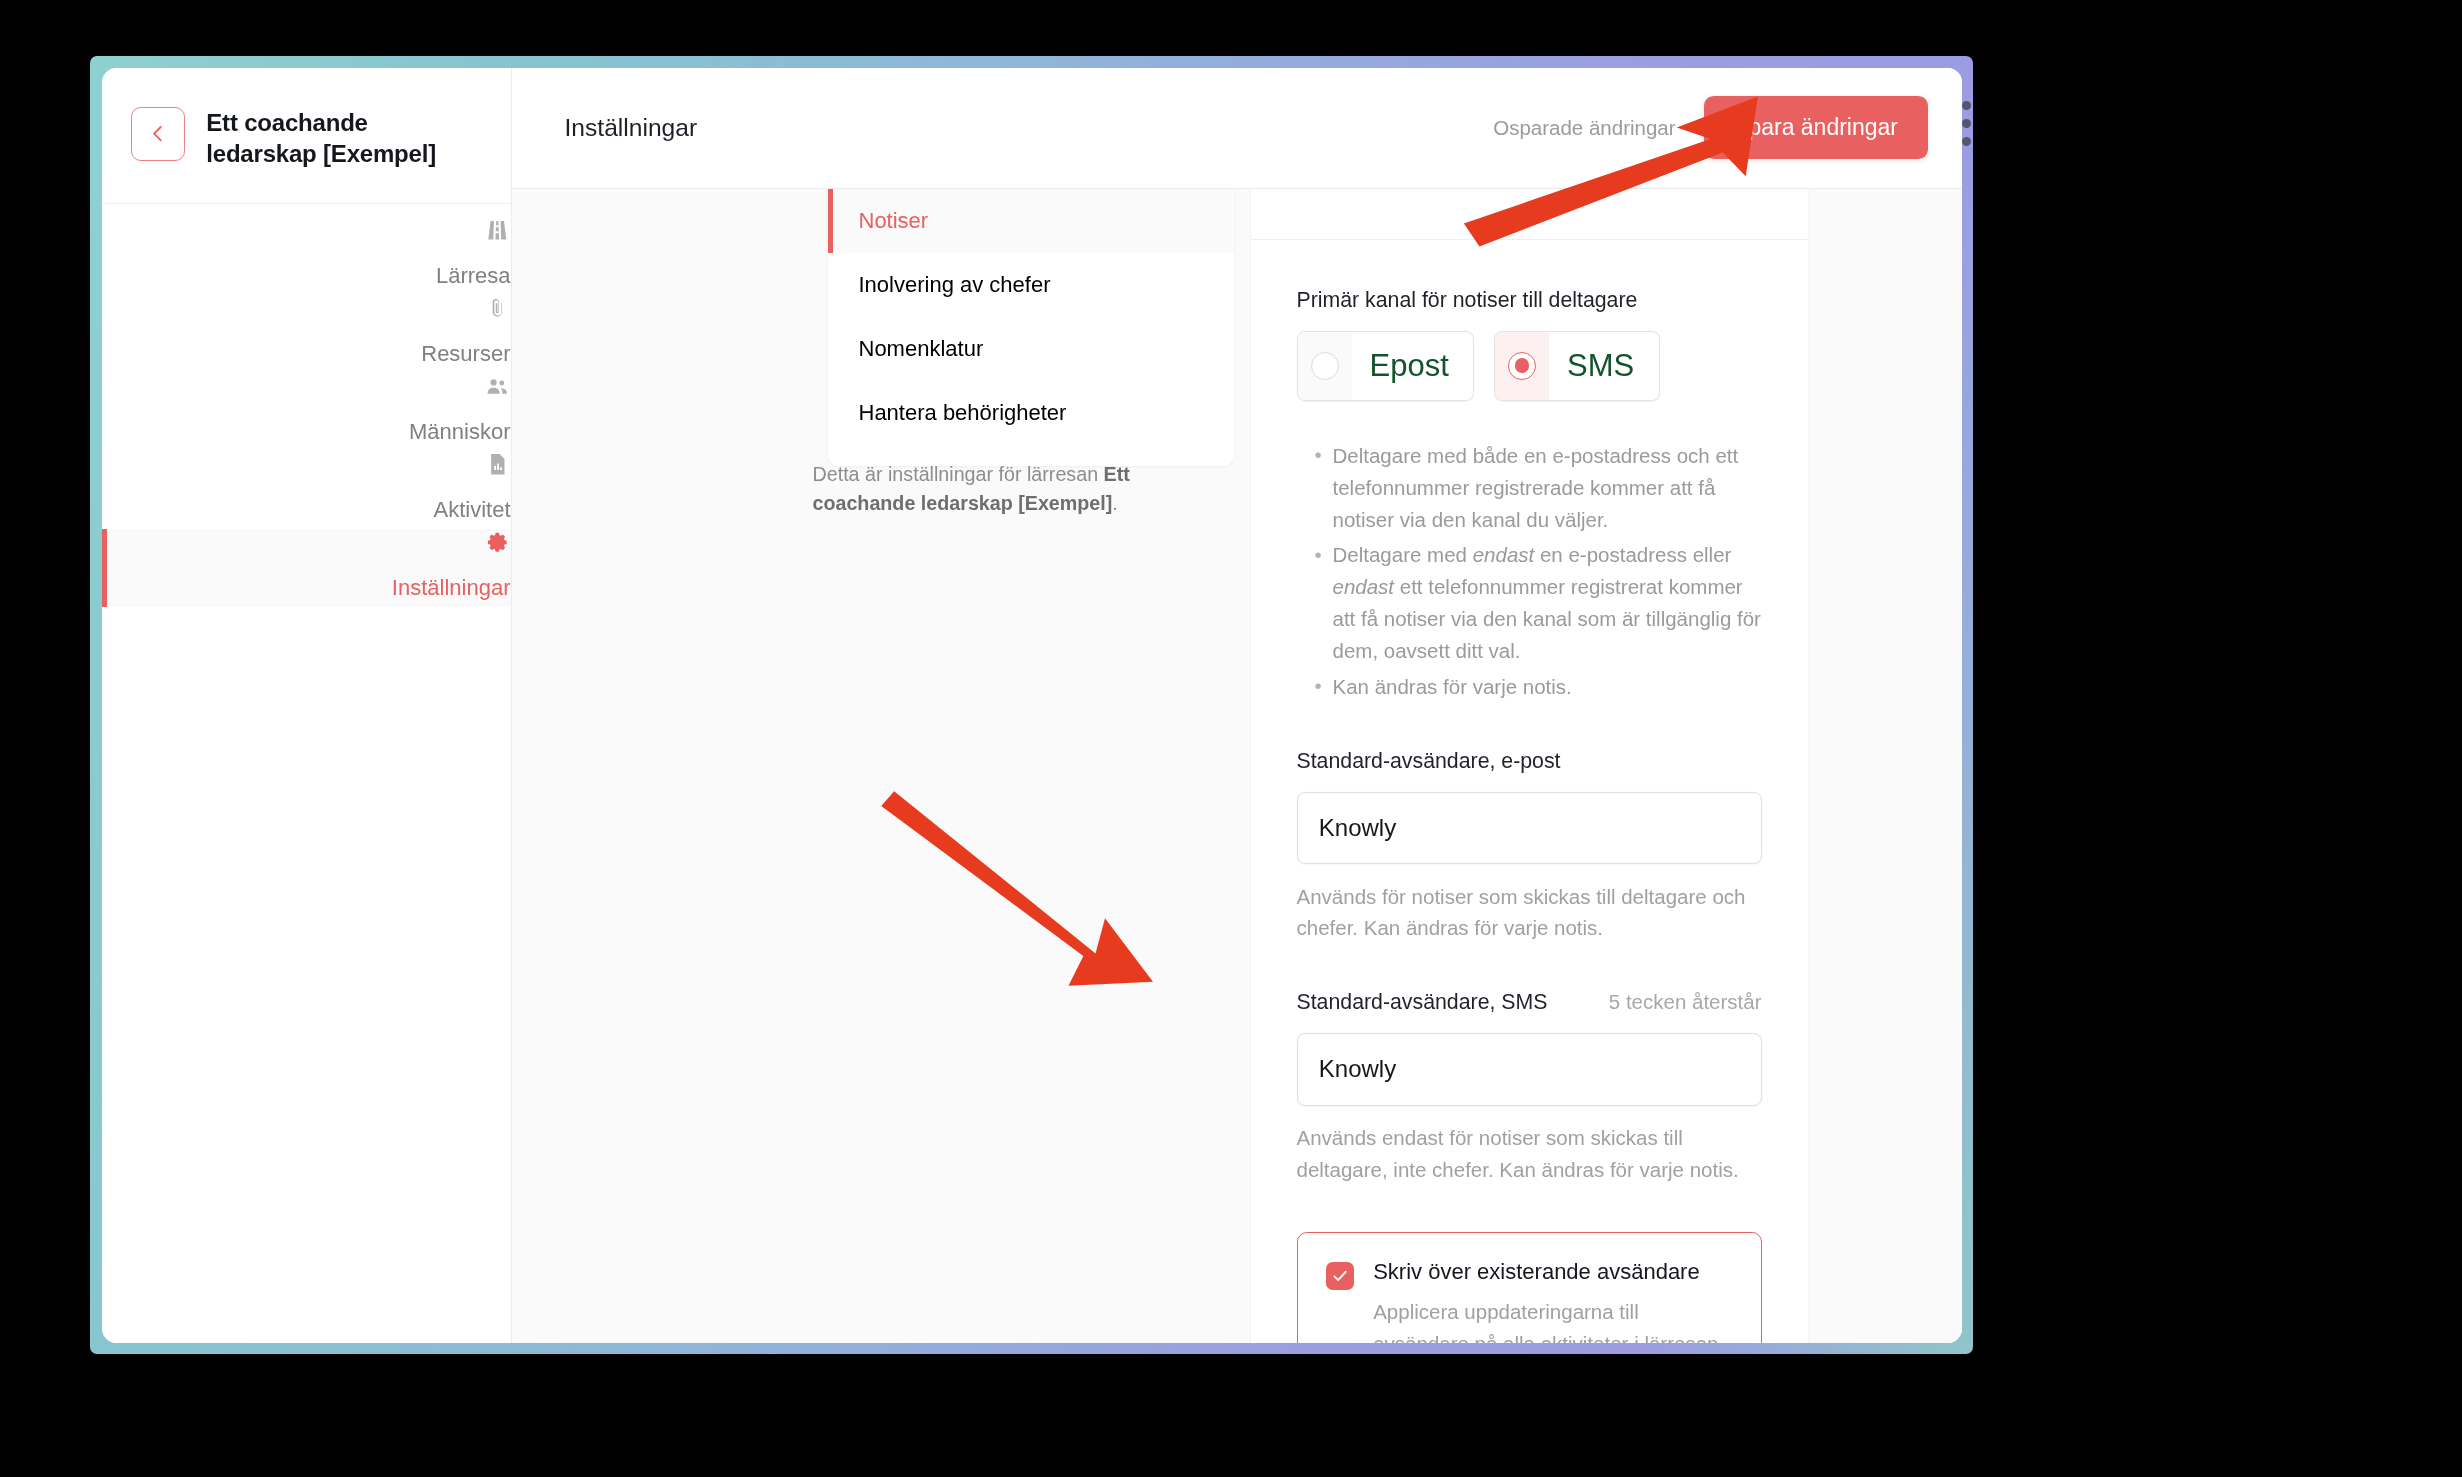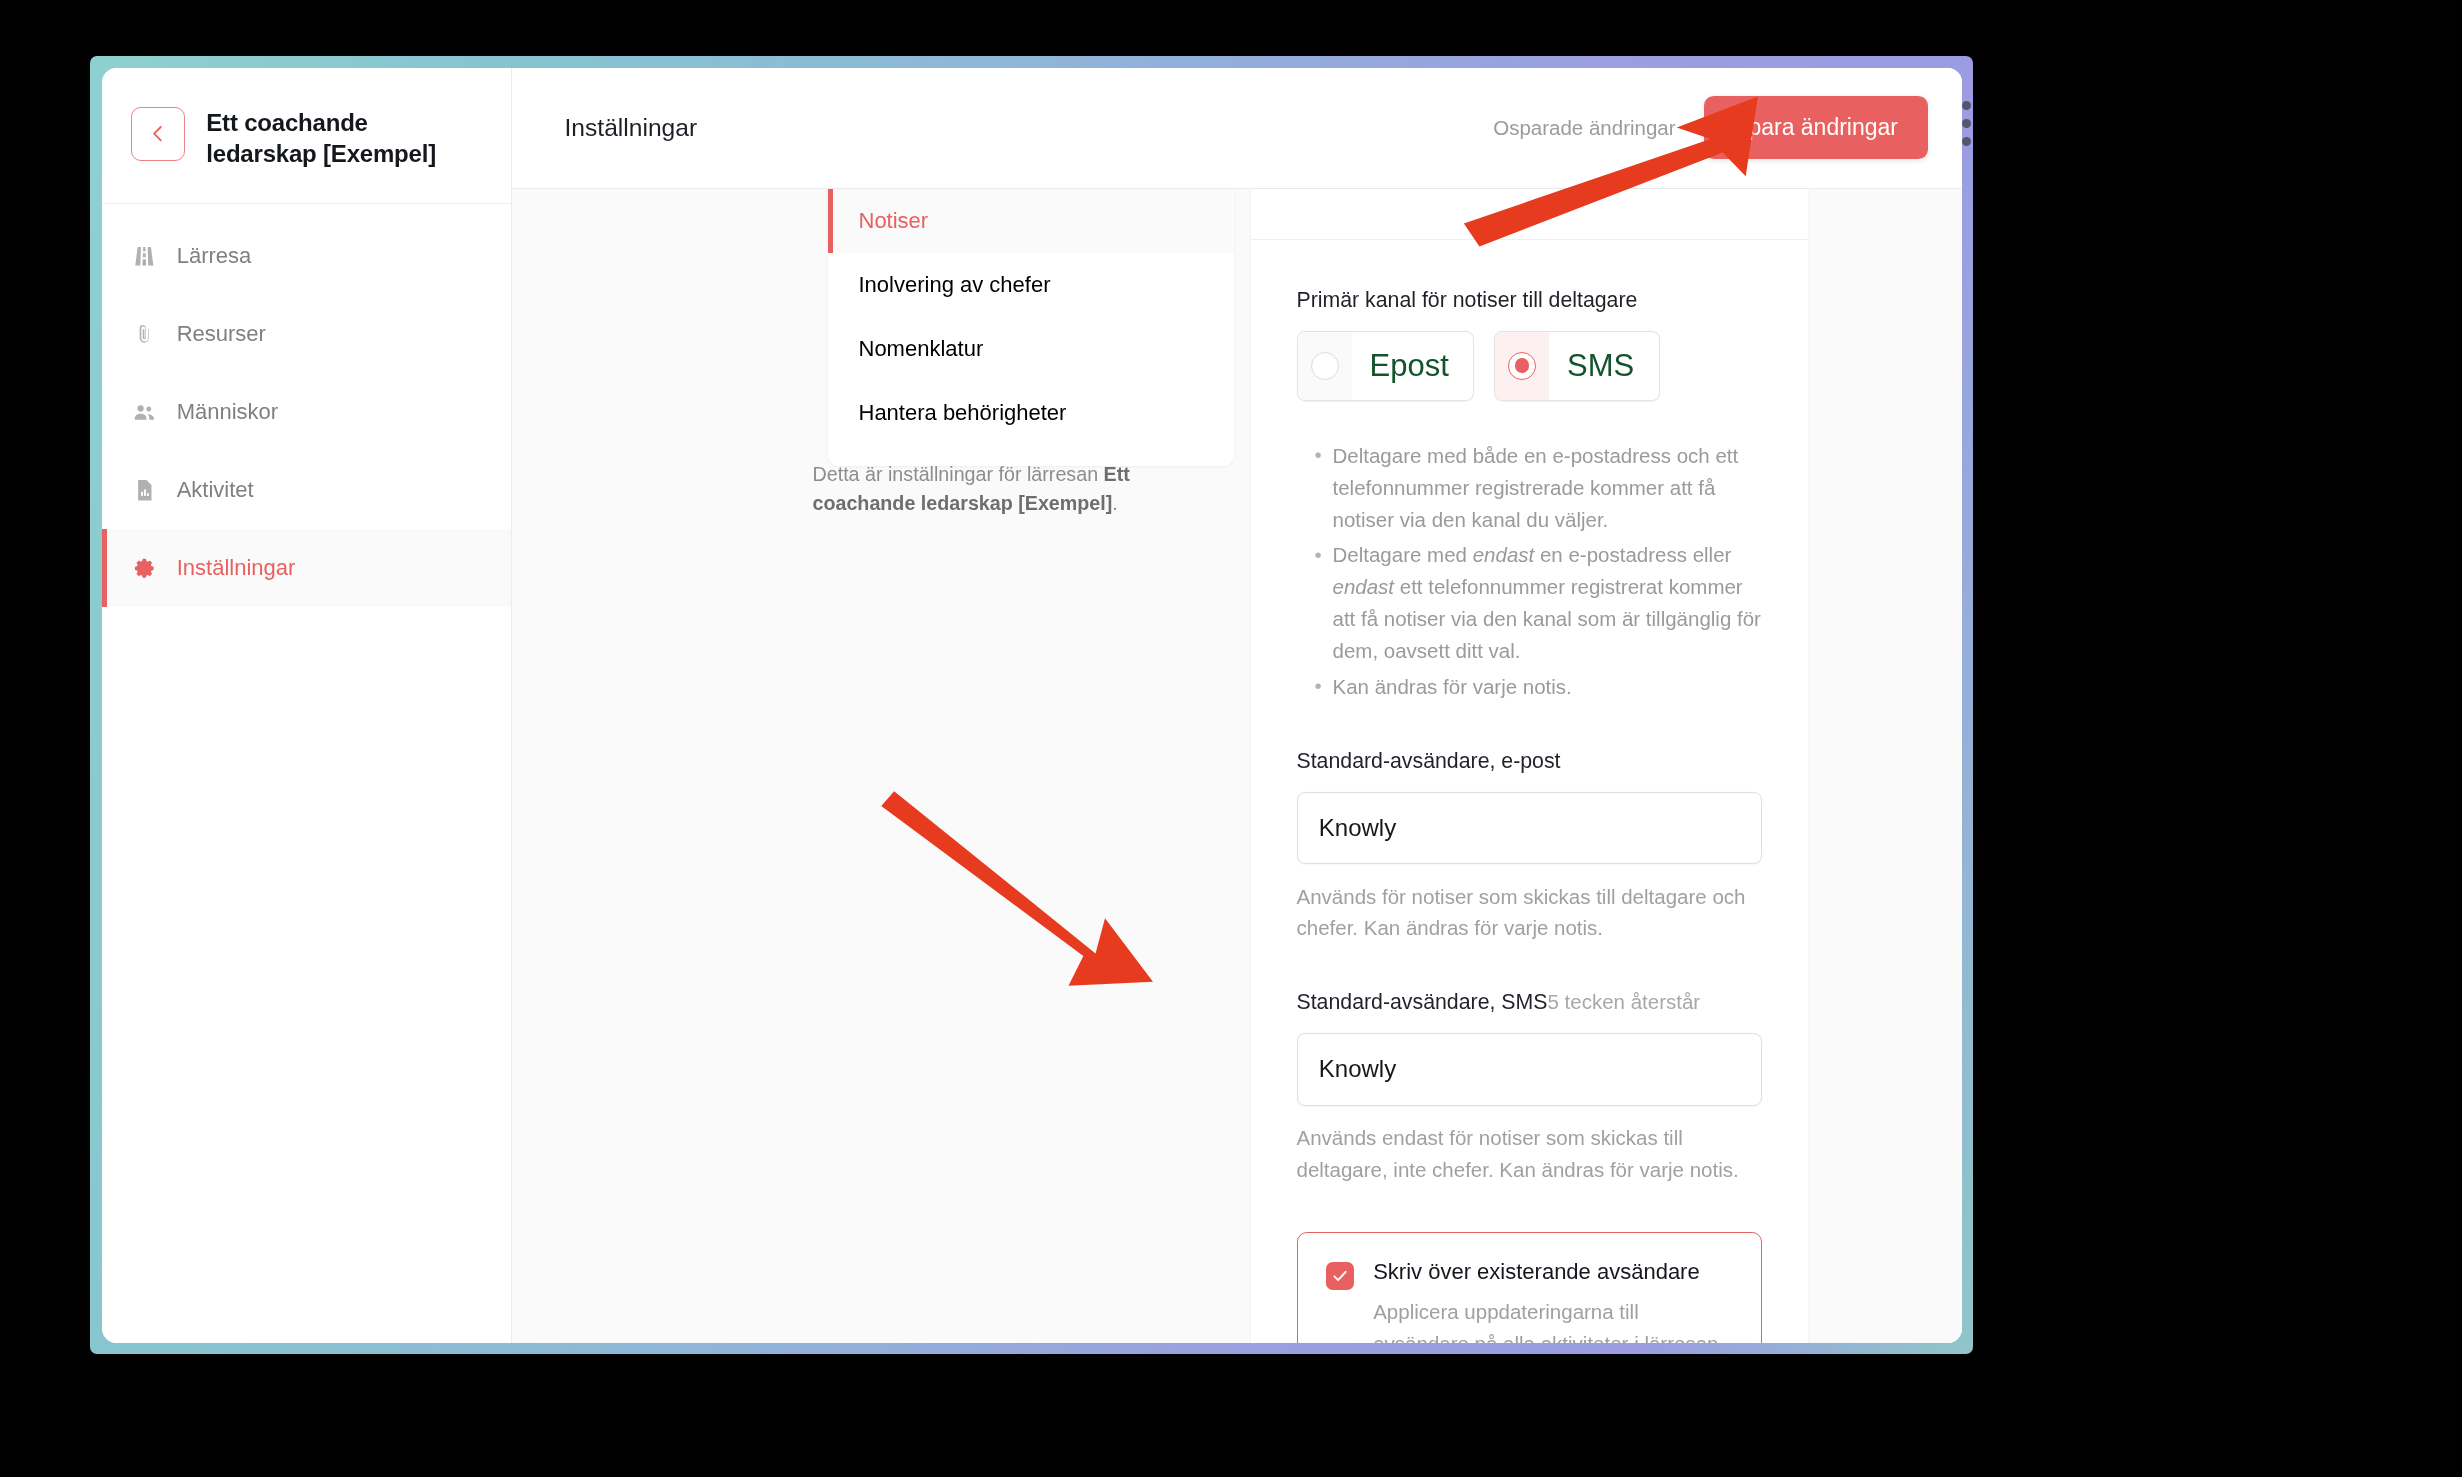--- a/index.html
+++ b/index.html
@@ -103,27 +103,28 @@
     line-height: 1.32;
     letter-spacing: -0.2px;
     max-width: 271px;
   }
 
   #sidebar-nav { padding-top: 13px; }
 
   .nav-item {
     position: relative;
     display: flex;
-    align-items: center;
+    align-items: flex-end;
     gap: 19.7px;
     height: 78px;
     padding-left: 29.5px;
     cursor: pointer;
     color: #808080;
     font-size: 22px;
+    flex-direction: column;
   }
   .nav-item .nav-icon {
     width: 26px; height: 26px;
     display: flex; align-items: center; justify-content: center;
     flex: 0 0 26px;
   }
   .nav-item .nav-icon svg { width: 24.6px; height: 24.6px; fill: #b0b0b0; }
 
   .nav-item.active {
     background: #fbfafa;
@@ -335,20 +336,21 @@
     left: 18px;
     top: -0.8px;
     color: #b3b3b3;
     font-size: 20.5px;
   }
   .bullet-list em { font-style: italic; }
 
   .label-row {
     display: flex;
     align-items: baseline;
+    justify-content: space-between;
     margin-bottom: 18px;
   }
   .char-counter {
     font-size: 20.5px;
     color: #a8a8a8;
   }
 
   .text-input {
     width: 100%;
     border: 0.8px solid #dedede;

